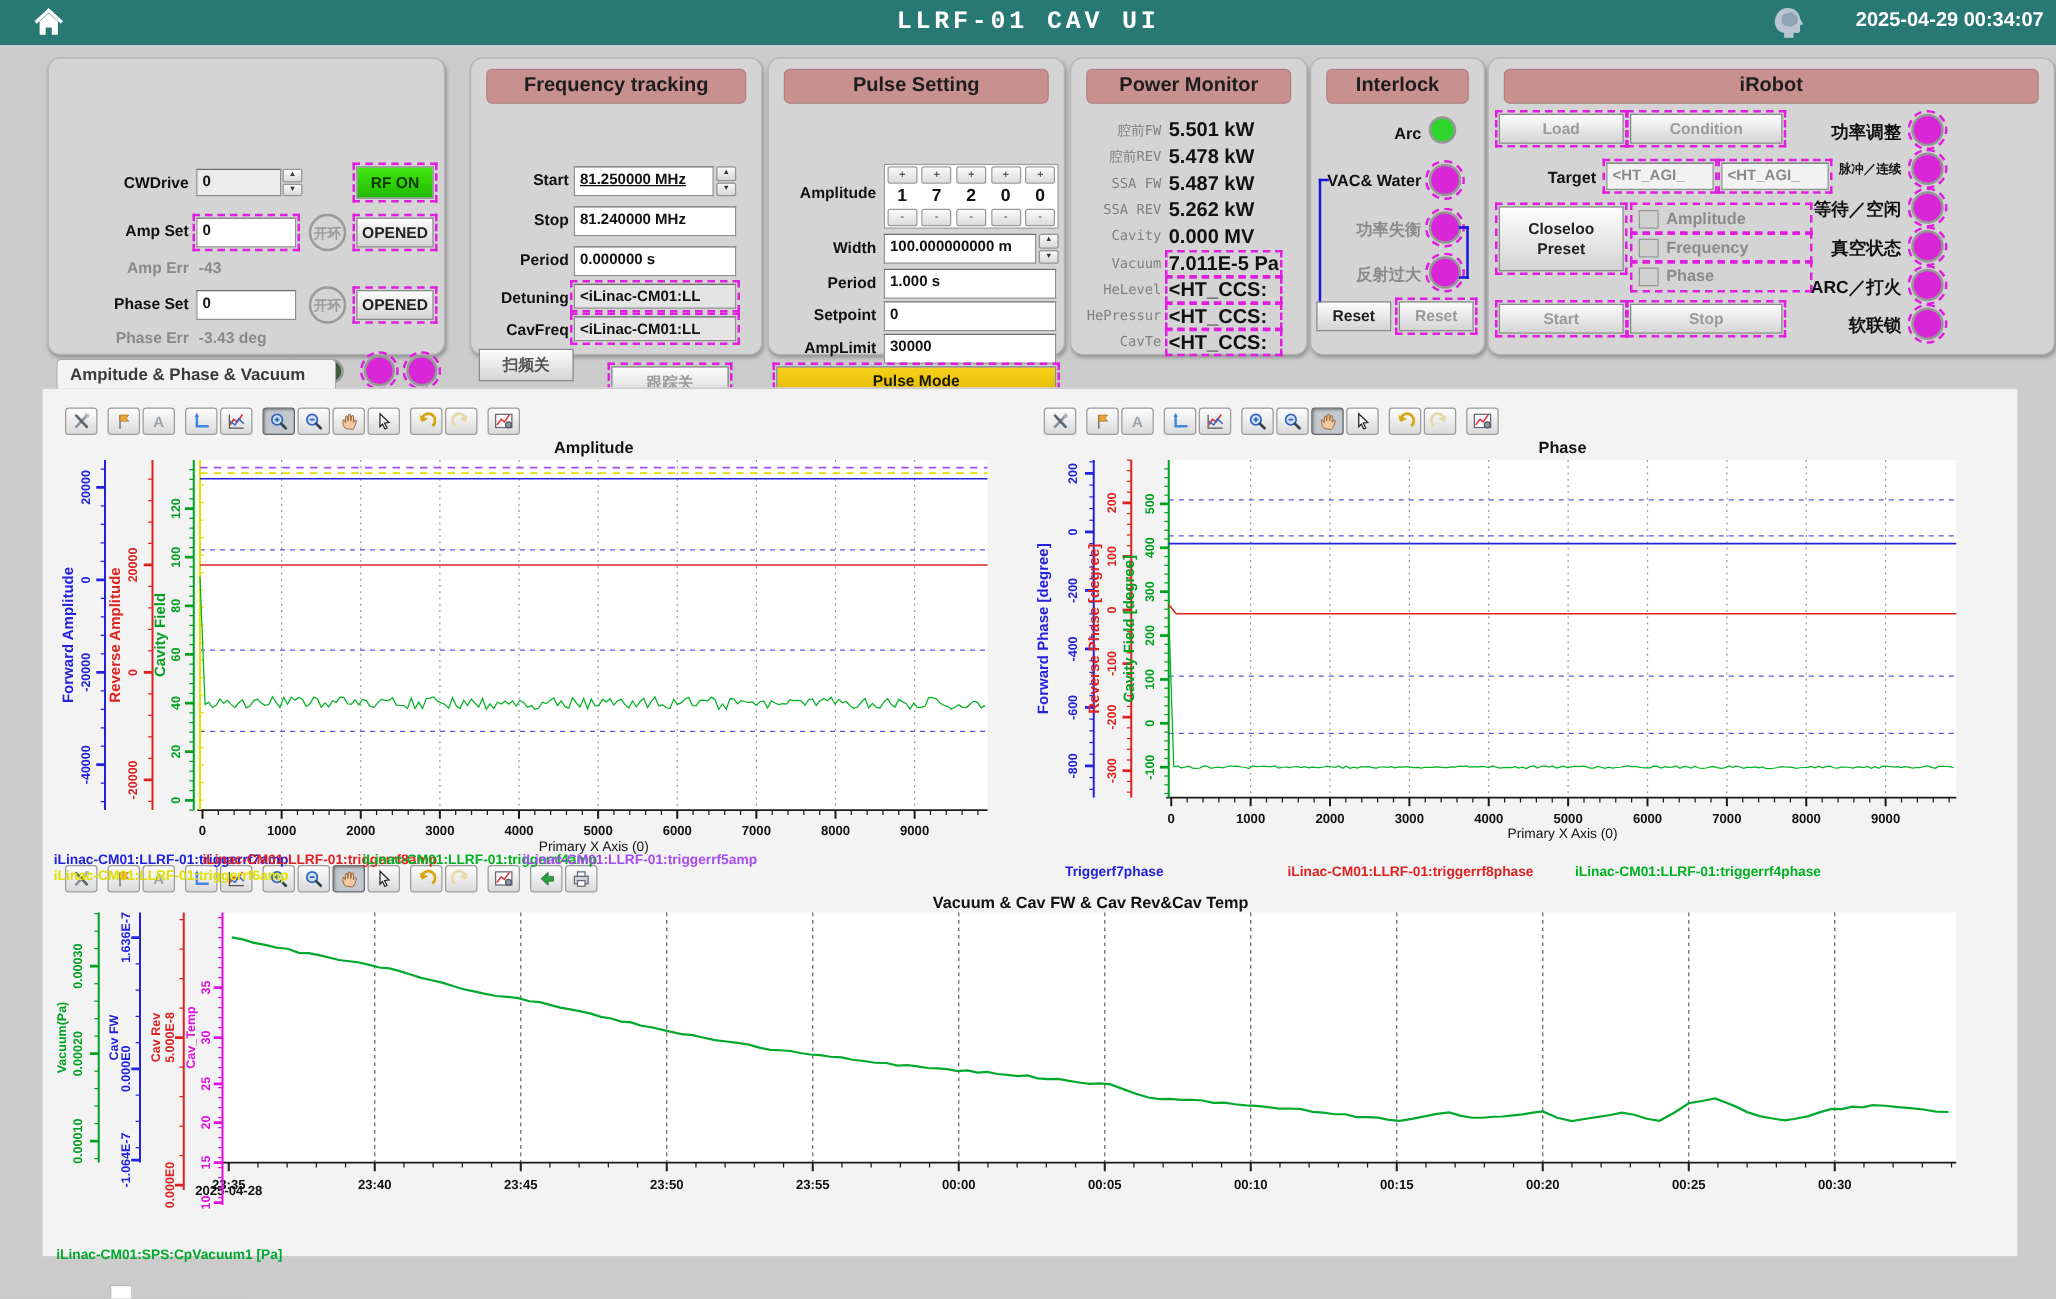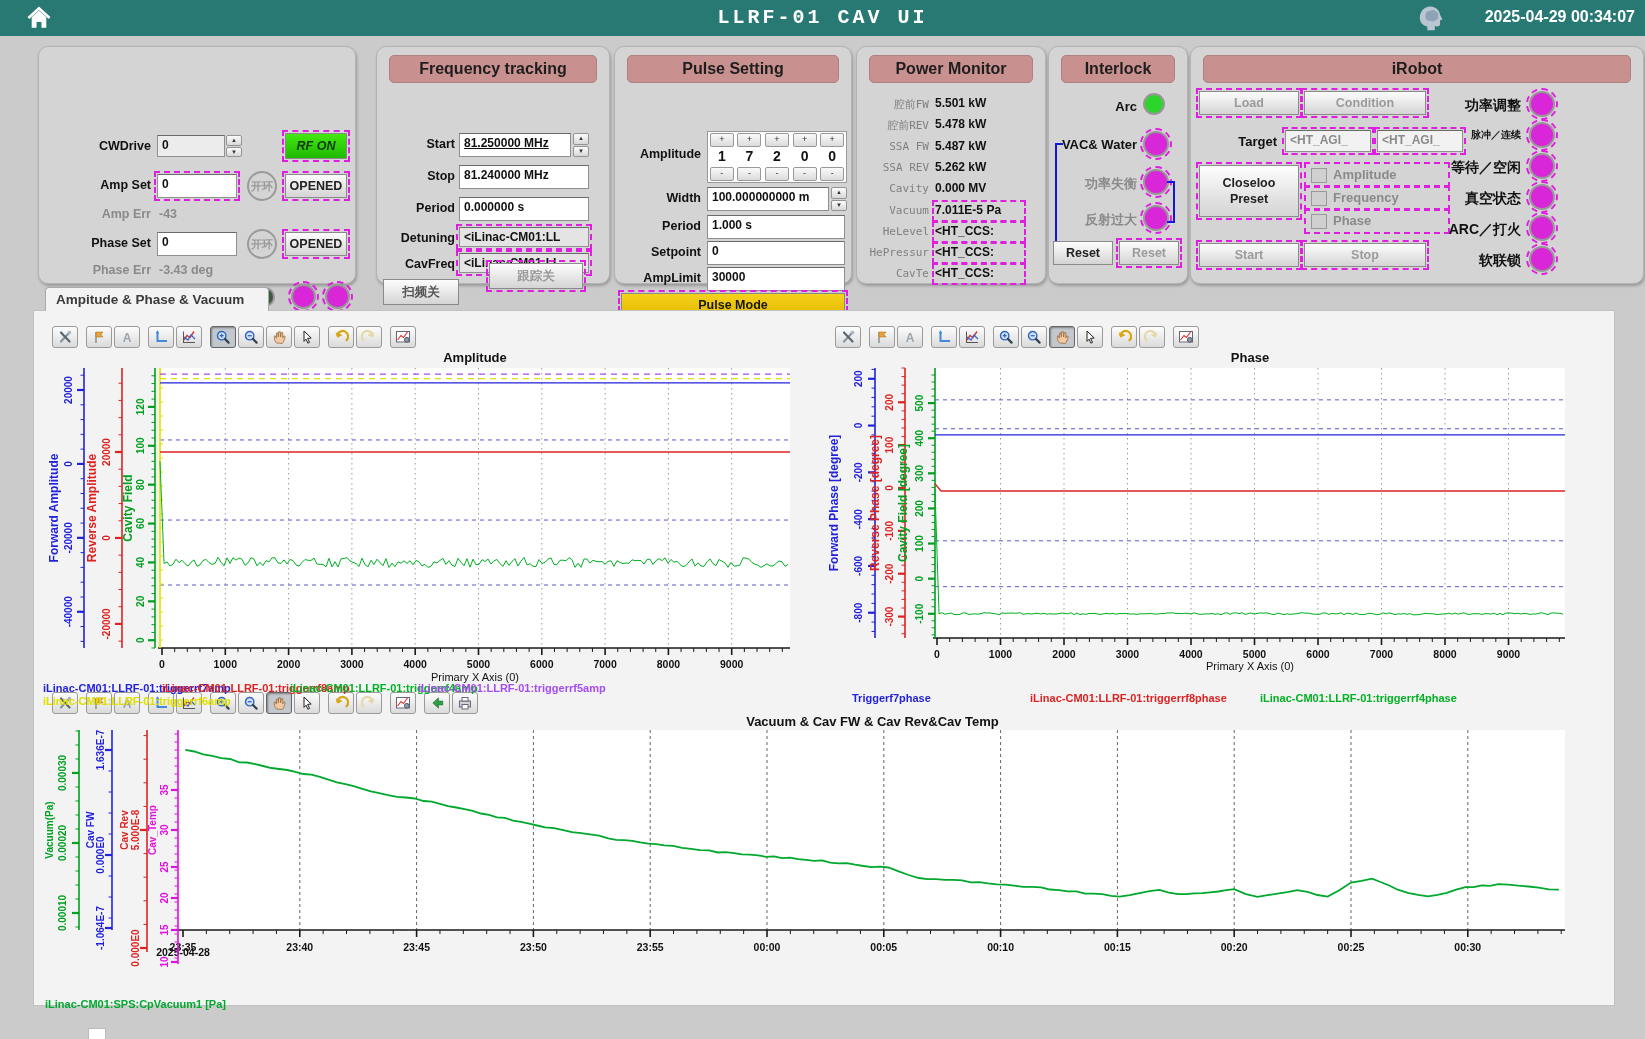--- a/index.html
+++ b/index.html
@@ -20,21 +20,21 @@
   .lbl{position:absolute;font-weight:bold;font-size:12.5px;color:#111;white-space:nowrap;}
   .r{text-align:right;}
   .dim{color:#8a8a8a;}
   .mono{font-family:"DejaVu Sans Mono", monospace;font-weight:normal;color:#808080;font-size:11px;}
   .field{position:absolute;background:#fff;border:1px solid #8f8f8f;border-top-color:#6a6a6a;
          font-weight:bold;font-size:12px;color:#111;padding:2px 4px;white-space:nowrap;overflow:hidden;box-sizing:border-box;}
   .field.gray{background:#ececec;}
   .btn{position:absolute;display:flex;align-items:center;justify-content:center;
        background:linear-gradient(#fdfdfd,#d4d4d4);border:1px solid #8a8a8a;border-radius:0;
        font-weight:bold;font-size:12.5px;color:#222;box-sizing:border-box;cursor:default;white-space:nowrap;overflow:hidden;}
-  .btn.green{background:linear-gradient(#44e811,#1fb900);color:#052;color:#0a3a00;font-style:italic;}
+  .btn.green{background:linear-gradient(#44e811,#1fb900);color:#052;color:#0a3a00;}
   .btn.yellow{background:linear-gradient(#f6d11c,#e3b900);color:#1a1a00;}
   .disc{outline:2px dashed #e01ee0;outline-offset:1px;}
   .led{position:absolute;border-radius:50%;border:2px solid #979797;box-sizing:border-box;}
   .cbtn{position:absolute;border-radius:50%;border:2px solid #9a9a9a;background:transparent;color:#999;
         font-weight:bold;font-size:11px;display:flex;align-items:center;justify-content:center;box-sizing:border-box;}
   .spincol{position:absolute;display:flex;flex-direction:column;gap:1px;}
   .sp{flex:1;width:14px;background:linear-gradient(#fbfbfb,#d8d8d8);border:1px solid #949494;border-radius:2px;
       font-size:6px;line-height:8px;color:#333;text-align:center;}
   .blue-line{position:absolute;background:#1515dd;}
   
@@ -45,21 +45,21 @@
   .tbar{position:absolute;display:flex;align-items:center;}
   .tbtn{width:26px;height:22px;background:linear-gradient(#fdfdfd,#dadada);border:1px solid #9a9a9a;border-radius:3px;
         display:flex;align-items:center;justify-content:center;margin-right:2px;box-sizing:border-box;}
   .tbtn.pressed{background:#c2c8ce;border-color:#666;box-shadow:inset 1px 1px 2px rgba(0,0,0,.35);}
   .gap{margin-right:8px;}
   .leg{position:absolute;font-size:11px;font-weight:bold;white-space:nowrap;}
   .digitcol{display:flex;flex-direction:column;align-items:stretch;width:26px;}
   .dbtn{height:12px;background:linear-gradient(#fafafa,#dcdcdc);border:1px solid #999;border-radius:2px;
         font-size:9px;line-height:10px;text-align:center;color:#333;margin:1px;}
   .dval{height:18px;text-align:center;font-weight:bold;font-size:14px;color:#111;}
-  .pmrow-val{position:absolute;font-weight:bold;font-size:12px;color:#111;white-space:nowrap;}
+  .pmrow-val{position:absolute;font-weight:bold;font-size:16px;color:#111;white-space:nowrap;}
   .presetbox{position:absolute;box-sizing:border-box;}
   .artifact{position:absolute;background:#fff;border:1px solid #bbb;}
 </style>
 </head>
 <body>
 
 <div id="root">
 
   <div id="titlebar">
     <svg class="abs" style="left:26px;top:5px" width="26" height="26" viewBox="0 0 16 16">
@@ -120,21 +120,21 @@
         <div class="lbl r" style="left: 4px; top: 122px; width: 74px;">Stop</div>
         <div class="field" style="left: 82px; top: 118px; width: 130px; height: 24px;">81.240000 MHz</div>
         <div class="lbl r" style="left: 4px; top: 154px; width: 74px;">Period</div>
         <div class="field" style="left: 82px; top: 150px; width: 130px; height: 24px;">0.000000 s</div>
         <div class="lbl r" style="left: 4px; top: 184px; width: 74px;">Detuning</div>
         <div class="field disc" style="left: 82px; top: 180px; width: 130px; height: 20px; background: rgb(228, 228, 228);">&lt;iLinac-CM01:LL</div>
         <div class="lbl r" style="left: 4px; top: 210px; width: 74px;">CavFreq</div>
         <div class="field disc" style="left: 82px; top: 206px; width: 130px; height: 20px; background: rgb(228, 228, 228);">&lt;iLinac-CM01:LL</div>
       </div>
     <div class="btn" style="left:6px;top:232px;width:76px;height:26px;color:#555;">扫频关</div>
-    <div class="btn disc" style="left:112px;top:216px;width:94px;height:26px;color:#9a9a9a;">跟踪关</div>
+    <div class="btn disc" style="left:112px;top:246px;width:94px;height:26px;color:#9a9a9a;">跟踪关</div>
   </div>
 
   <div class="panel" style="left:614px;width:236px;">
     <div class="phdr">Pulse Setting</div>
     <div class="lbl r" style="left:2px;top:100px;width:84px;">Amplitude</div>
     <div class="abs" id="digit-group" style="left:92px;top:84px;width:138px;height:50px;background:#fff;border:1px solid #999;display:flex;justify-content:space-around;">
         <div class="digitcol">
           <div class="dbtn">+</div>
           <div class="dval">1</div>
           <div class="dbtn">-</div>

